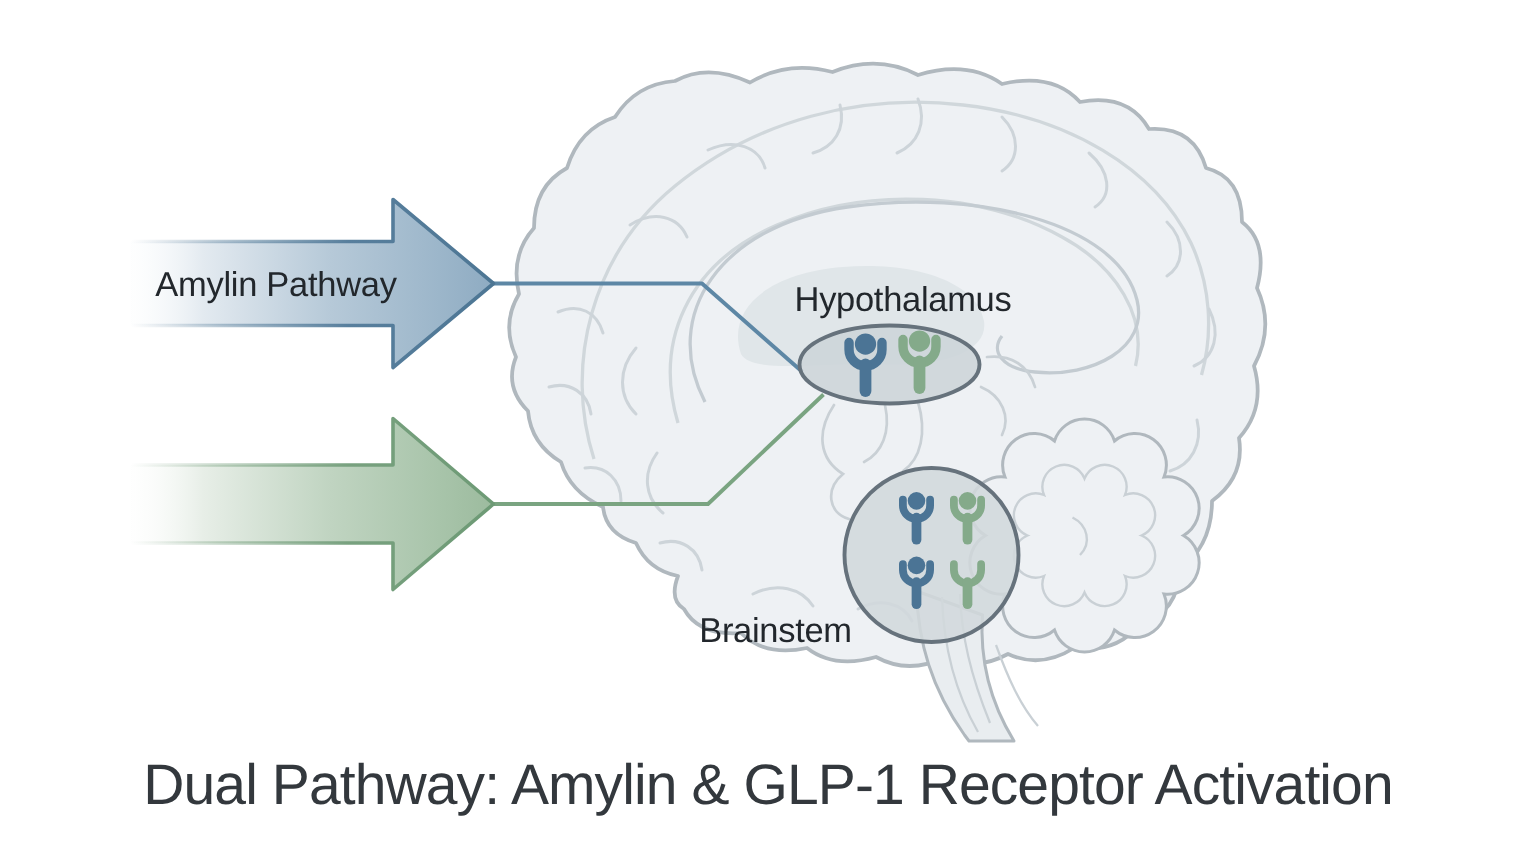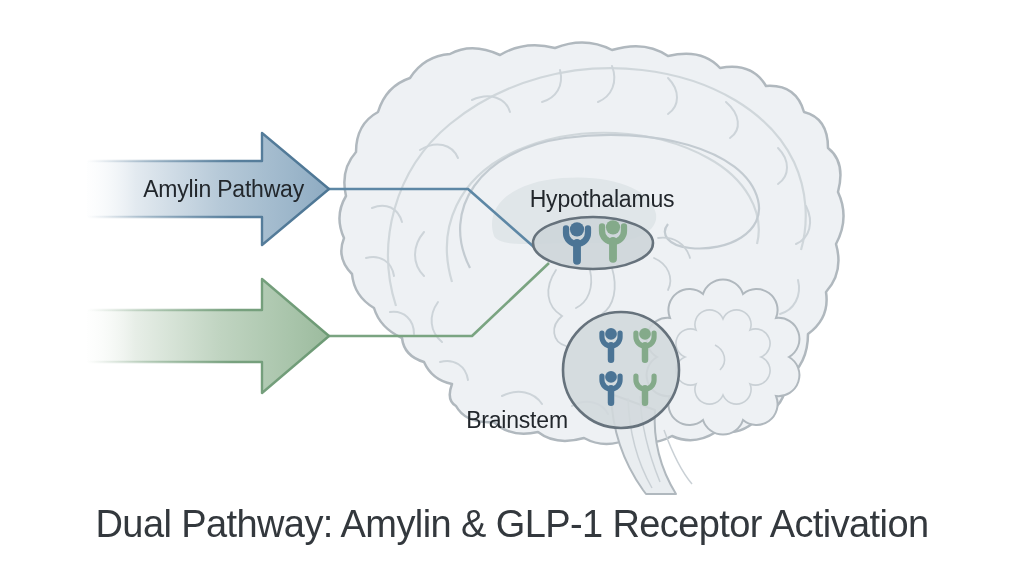--- a/index.html
+++ b/index.html
@@ -143,17 +143,17 @@
         <use href="#receptor-bound" x="596" y="219" width="34" height="46" class="receptor glp1"></use>
       </g>
     <g>
         <use href="#receptor-bound" x="597" y="327" width="28" height="38" class="receptor amylin"></use>
         <use href="#receptor-bound" x="631" y="327" width="28" height="38" class="receptor glp1"></use>
         <use href="#receptor-bound" x="597" y="370" width="28" height="38" class="receptor amylin"></use>
         <use href="#receptor-unbound" x="631" y="370" width="28" height="38" class="receptor glp1"></use>
       </g>
   </svg>
 
-  <div class="label pathway-label" style="left:84px;top:177px;width:220px;text-align:right;">Amylin Pathway</div>
+  <div class="label pathway-label" style="left:74px;top:177px;width:220px;">Amylin Pathway</div>
   <div class="label region-label" style="left:417px;top:408px;width:200px;">Brainstem</div>
   <div class="label region-label" style="left:502px;top:187px;width:200px;">Hypothalamus</div>
   <div class="title">Dual Pathway: Amylin &amp; GLP-1 Receptor Activation</div>
 </div>
 
 </body></html>

